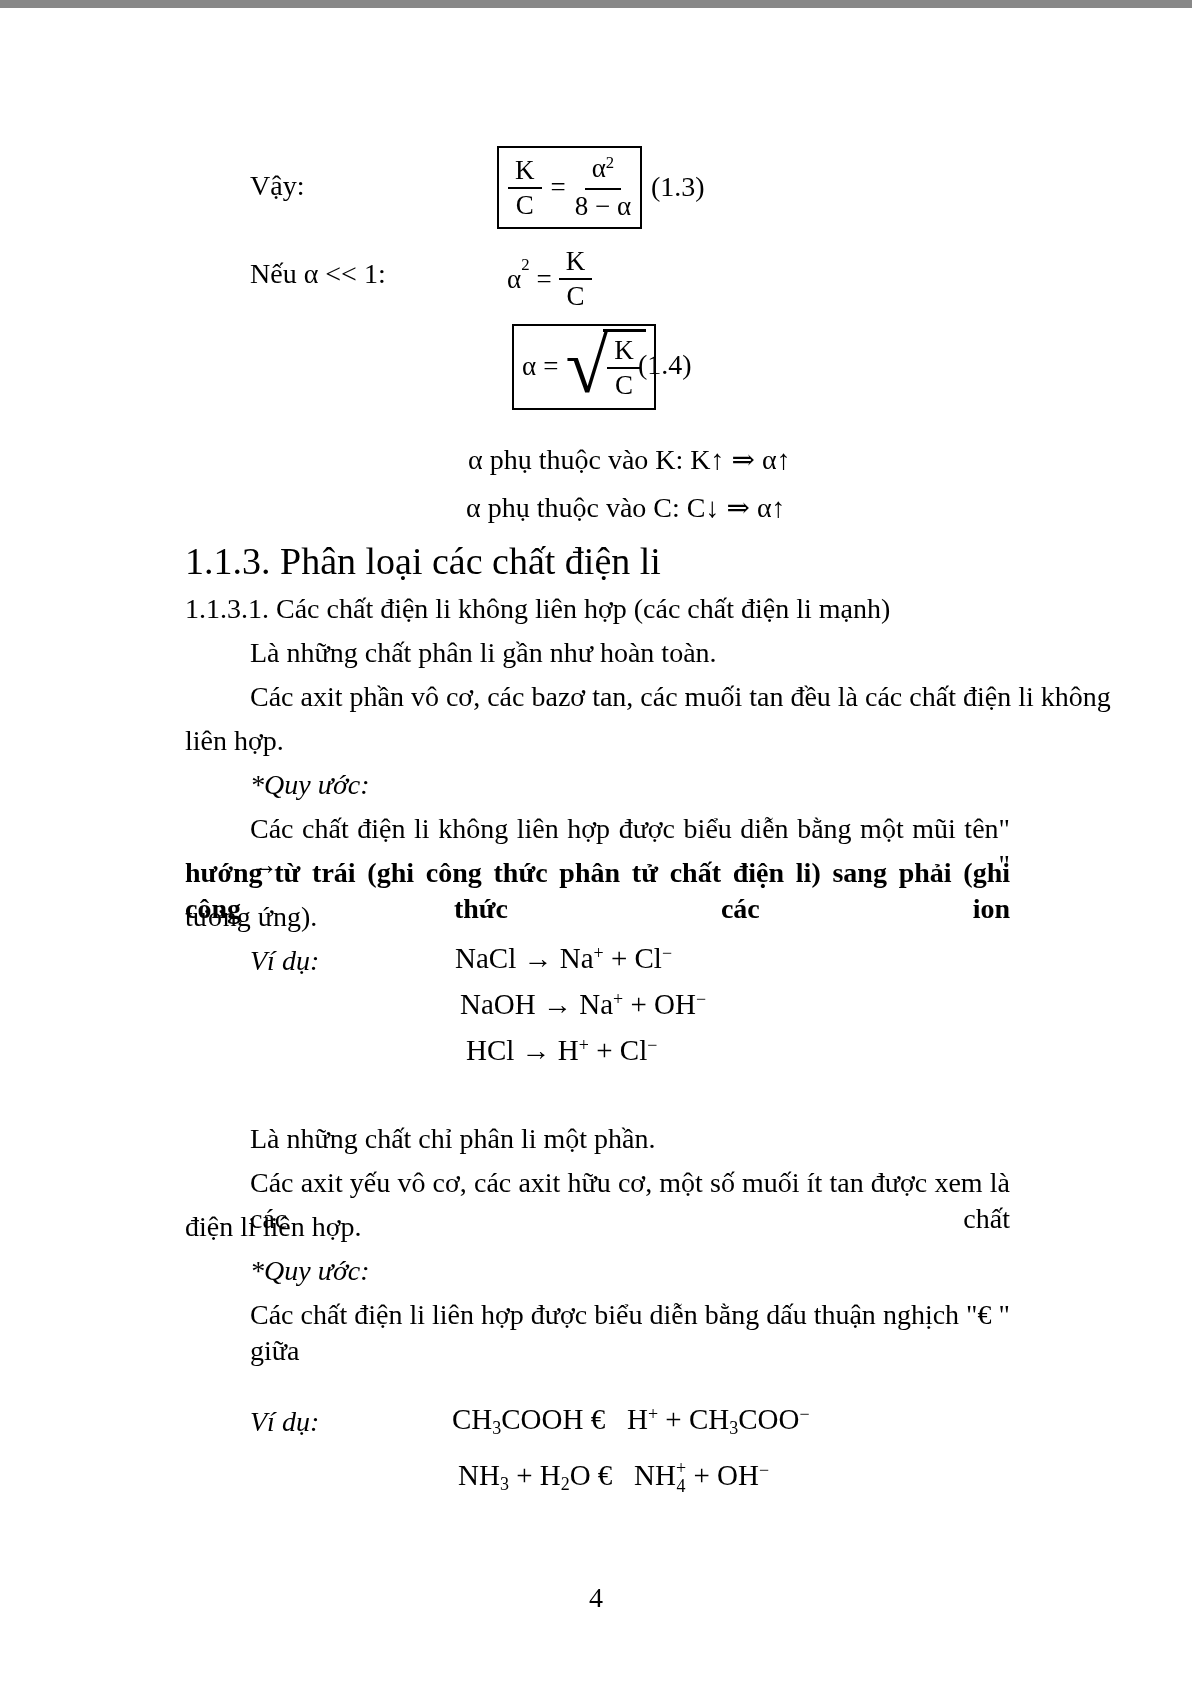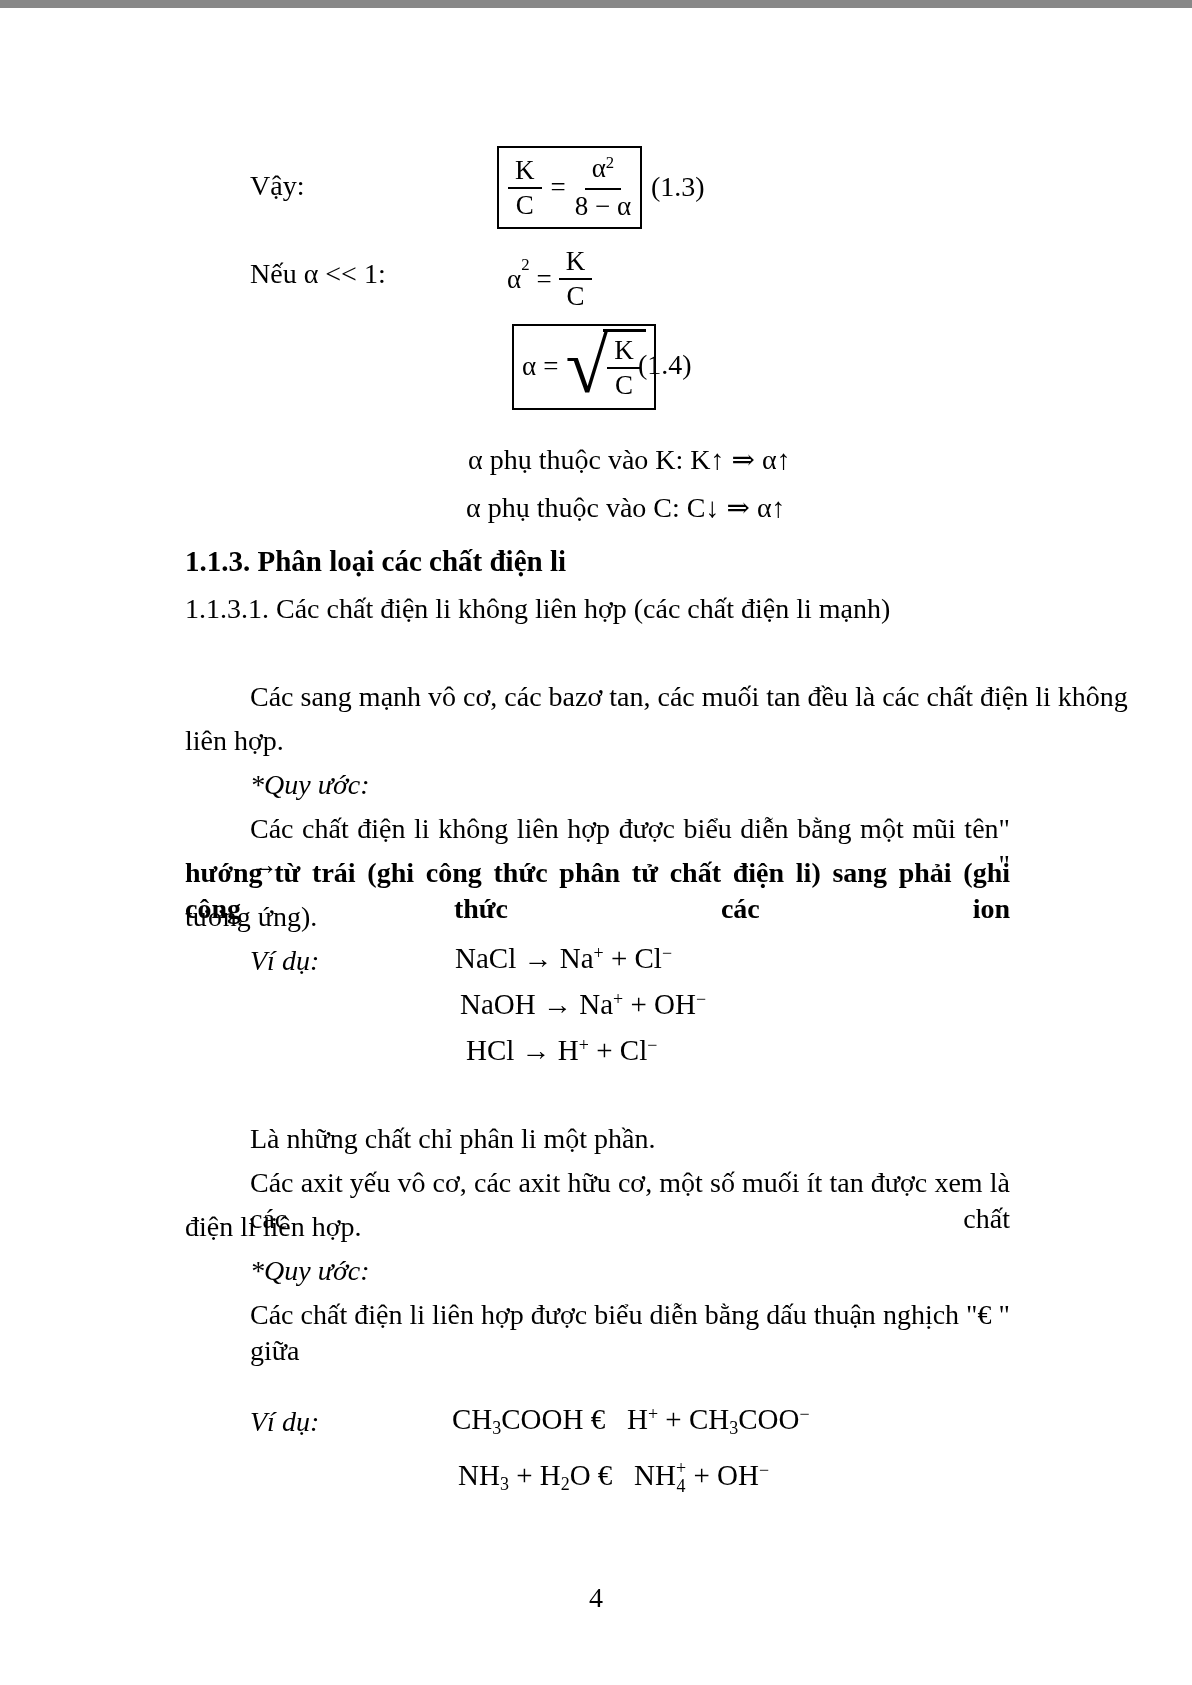--- a/index.html
+++ b/index.html
@@ -17,21 +17,21 @@
     font-size:28px;
     line-height:36px;
     white-space:pre;
   }
   .stretch{
     white-space:normal;
     text-align:justify;
     text-align-last:justify;
   }
   .italic{font-style:italic;}
-  .bold{font-weight:700;font-size:29px;}
+  .bold{font-weight:400;font-size:38px;}
   .eq{
     position:absolute;
     font-size:29px;
     line-height:38px;
     white-space:pre;
   }
   .sp{font-size:0.62em;position:relative;top:-0.52em;}
   .sb{font-size:0.62em;position:relative;top:0.30em;}
   .stk{
     display:inline-flex;flex-direction:column;align-items:center;
@@ -110,21 +110,22 @@
     </span>
   </div>
   <div class="ftag" style="left:638px;top:341px;">(1.4)</div>
 
   <div class="line" style="left:468px;top:434px;">α phụ thuộc vào K: K↑ ⇒ α↑</div>
   <div class="line" style="left:466px;top:482px;">α phụ thuộc vào C: C↓ ⇒ α↑</div>
 
   <div class="line bold" style="left:185px;top:535px;">1.1.3. Phân loại các chất điện li</div>
 
   <div class="line" style="left:185px;top:583px;">1.1.3.1. Các chất điện li không liên hợp (các chất điện li mạnh)</div>
-  <div class="line" style="left:250px;top:671px;">Các sang mạnh vô cơ, các bazơ tan, các muối tan đều là các chất điện li không</div>
+  <div class="line" style="left:250px;top:627px;">Là những chất phân li gần như hoàn toàn.</div>
+  <div class="line" style="left:250px;top:671px;">Các axit phần vô cơ, các bazơ tan, các muối tan đều là các chất điện li không</div>
   <div class="line" style="left:185px;top:715px;">liên hợp.</div>
   <div class="line italic" style="left:250px;top:759px;">*Quy ước:</div>
   <div class="line stretch" style="left:250px;top:803px;width:760px;">Các chất điện li không liên hợp được biểu diễn bằng một mũi tên" → "</div>
   <div class="line stretch" style="left:185px;top:847px;width:825px;font-weight:bold;">hướng từ trái (ghi công thức phân tử chất điện li) sang phải (ghi công thức các ion</div>
   <div class="line" style="left:185px;top:891px;text-align:center;">tương ứng).</div>
 
   <div class="line italic" style="left:250px;top:935px;">Ví dụ:</div>
   <div class="eq" style="left:455px;top:931px;"><span class="">NaCl → Na</span><span class="sp">+</span><span class=""> + Cl</span><span class="sp">−</span></div>
   <div class="eq" style="left:460px;top:977px;"><span class="">NaOH → Na</span><span class="sp">+</span><span class=""> + OH</span><span class="sp">−</span></div>
   <div class="eq" style="left:466px;top:1023px;"><span class="">HCl → H</span><span class="sp">+</span><span class=""> + Cl</span><span class="sp">−</span></div>

